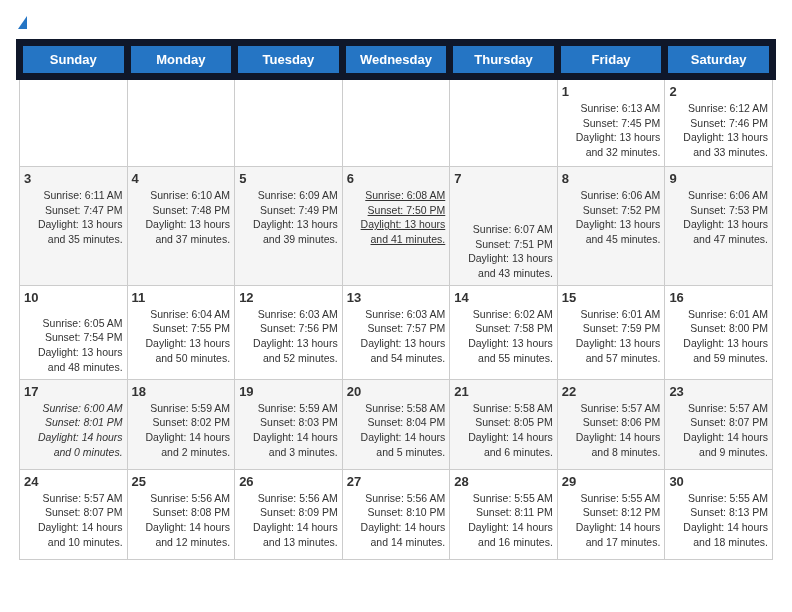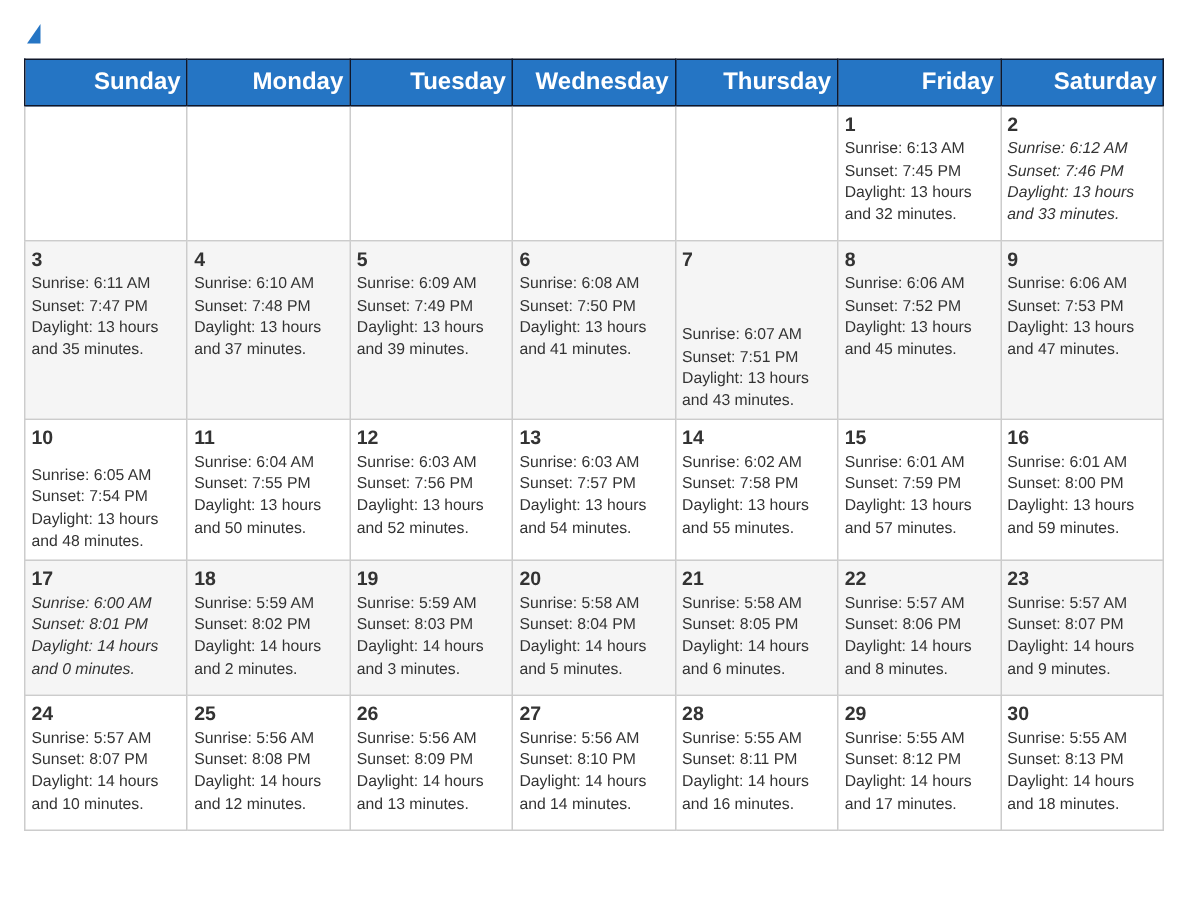--- a/index.html
+++ b/index.html
@@ -39,25 +39,25 @@
       color: #555;
     }
     table {
       width: 100%;
       border-collapse: collapse;
       table-layout: fixed;
     }
     thead tr th {
       background-color: #2575c4;
       color: #fff;
-      font-size: 16px;
+      font-size: 13px;
       font-weight: bold;
       padding: 6px 4px;
-      text-align: right;
-      border: 1px solid #0f172a;
+      text-align: center;
+      border: 7px solid #0f172a;
     }
     tbody tr td {
       border: 1px solid #ccc;
       vertical-align: top;
       padding: 4px;
       font-size: 11px;
       color: #333;
       height: 90px;
       background: #fff;
     }
@@ -67,20 +67,21 @@
     .day-number {
       font-size: 13px;
       font-weight: bold;
       color: #333;
       margin-bottom: 2px;
     }
     .day-info {
       font-size: 10.5px;
       color: #333;
       line-height: 1.4;
+      text-align: right;
     }
     .empty-cell {
       background: #fff !important;
     }
   </style>
 </head>
 <body>
 
 <div class="header">
   <div class="logo">
@@ -119,21 +120,21 @@
         <td class="empty-cell"></td>
         <td>
           <div class="day-number">1</div>
           <div class="day-info" style="white-space: pre-line;">Sunrise: 6:13 AM
 Sunset: 7:45 PM
 Daylight: 13 hours
 and 32 minutes.</div>
         </td>
         <td>
           <div class="day-number">2</div>
-          <div class="day-info" style="white-space: pre-line; font-style: italic;">Sunrise: 6:12 AM
+          <div class="day-info" style="white-space: pre-line;">Sunrise: 6:12 AM
 Sunset: 7:46 PM
 Daylight: 13 hours
 and 33 minutes.</div>
         </td>
       </tr>
       <tr>
         <td>
           <div class="day-number">3</div>
           <div class="day-info" style="white-space: pre-line;">Sunrise: 6:11 AM
 Sunset: 7:47 PM
@@ -149,21 +150,21 @@
         </td>
         <td>
           <div class="day-number">5</div>
           <div class="day-info" style="white-space: pre-line;">Sunrise: 6:09 AM
 Sunset: 7:49 PM
 Daylight: 13 hours
 and 39 minutes.</div>
         </td>
         <td>
           <div class="day-number">6</div>
-          <div class="day-info" style="white-space: pre-line;">Sunrise: 6:08 AM
+          <div class="day-info" style="white-space: pre-line; text-decoration: underline;">Sunrise: 6:08 AM
 Sunset: 7:50 PM
 Daylight: 13 hours
 and 41 minutes.</div>
         </td>
         <td>
           <div class="day-number">7</div>
           <div class="day-info" style="white-space: pre-line; margin-top: 36px;">Sunrise: 6:07 AM
 Sunset: 7:51 PM
 Daylight: 13 hours
 and 43 minutes.</div>

